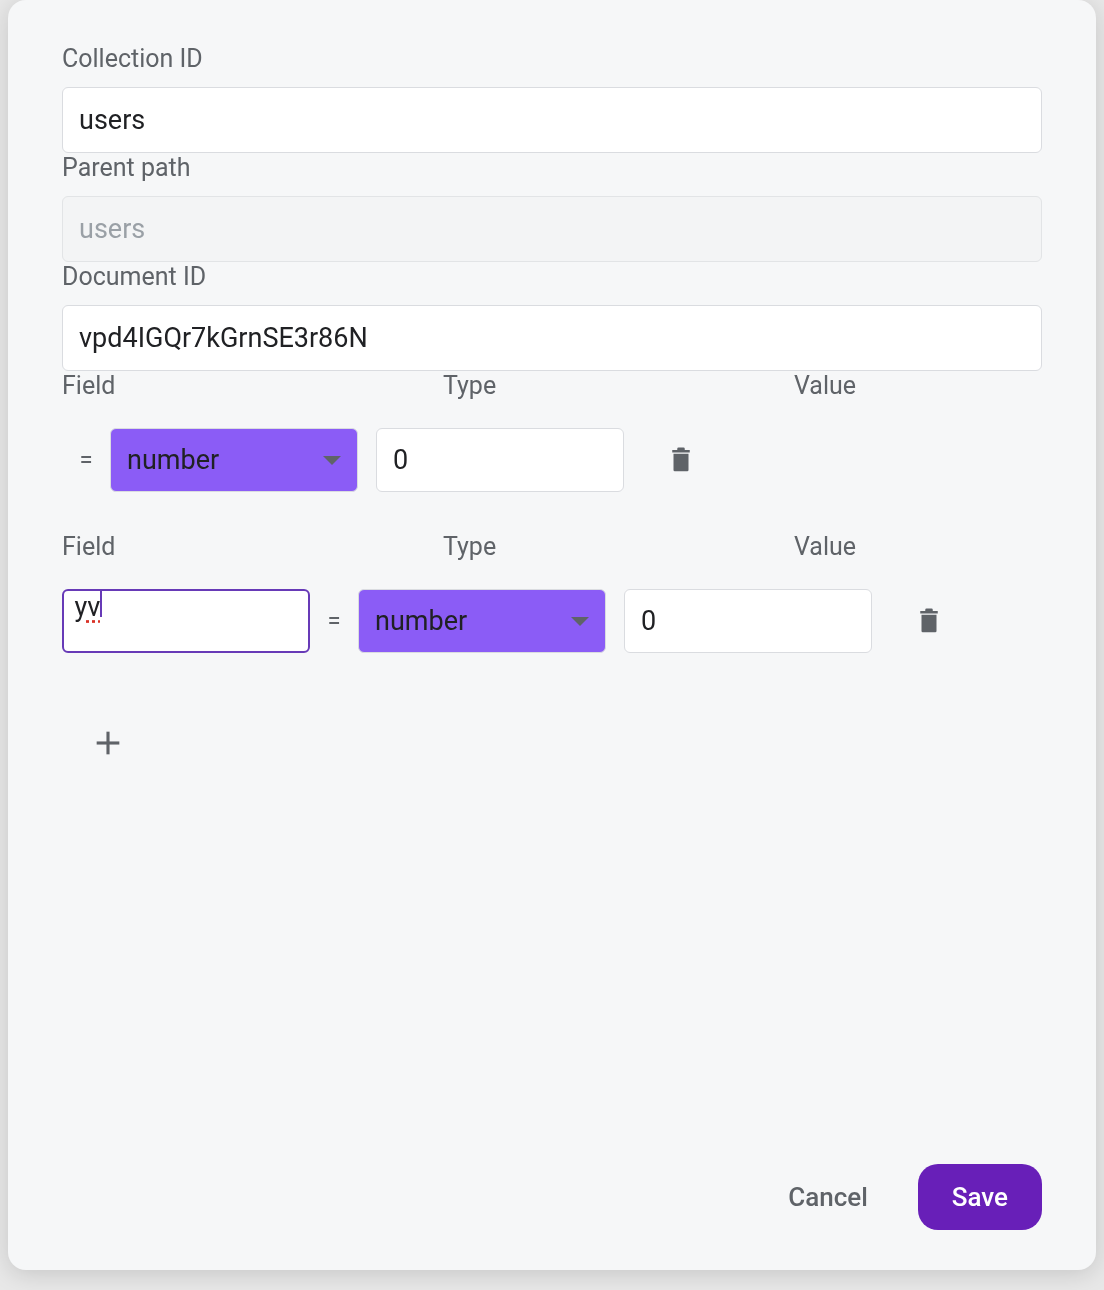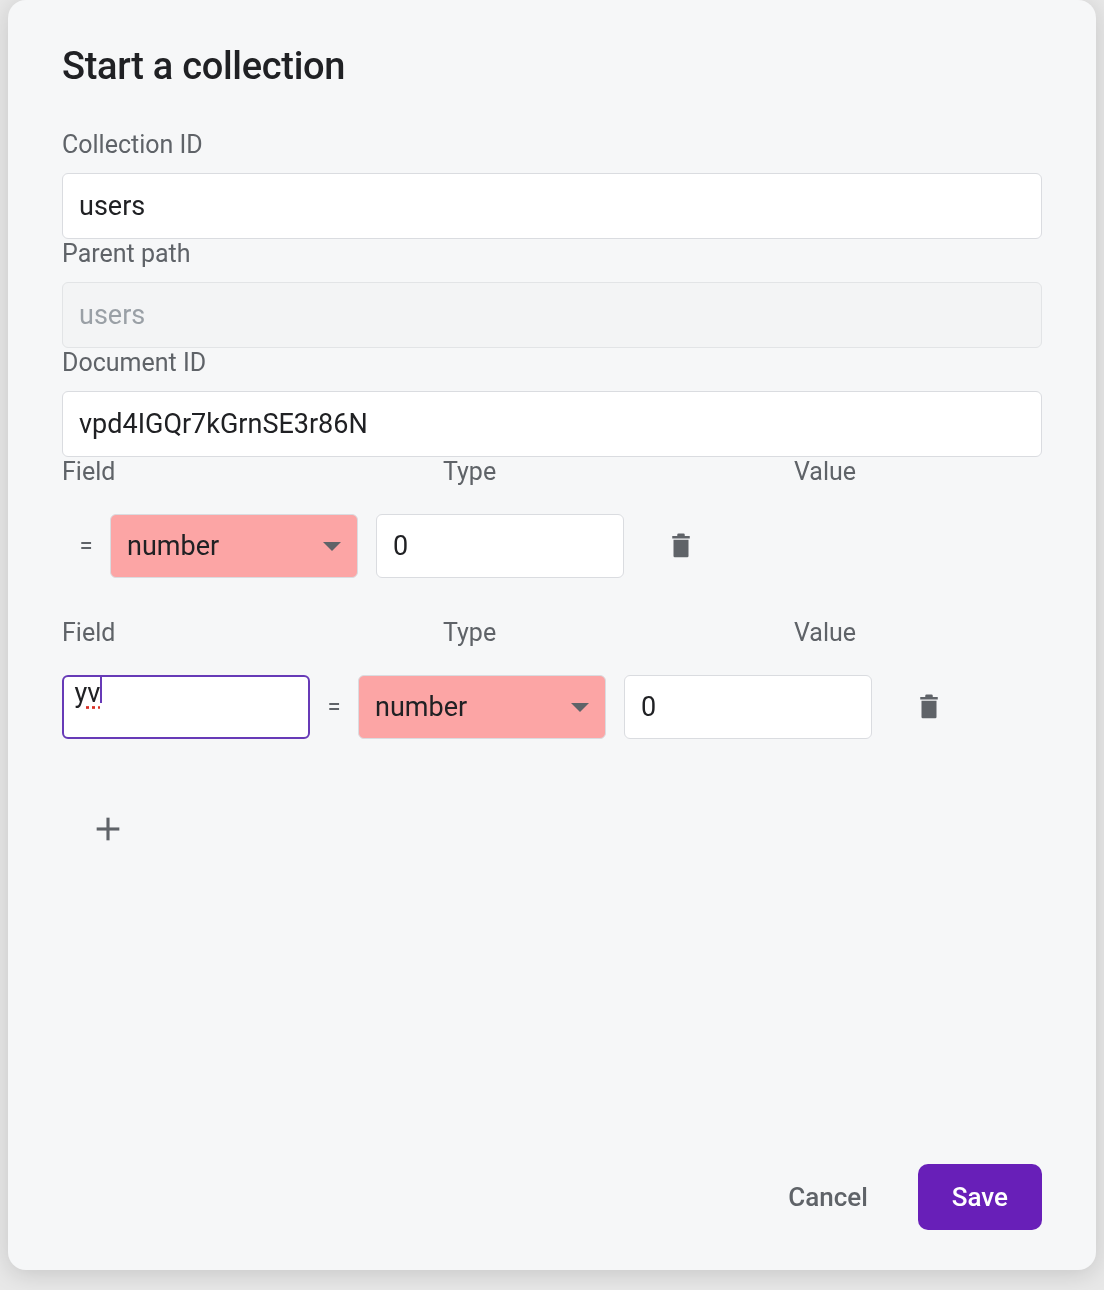--- a/index.html
+++ b/index.html
@@ -101,21 +101,21 @@
       text-align: center;
       font-size: 24px;
       color: #5f6368;
       flex-shrink: 0;
     }
     .type-select {
       width: 248px;
       height: 64px;
       border: 1px solid #dadce0;
       border-radius: 6px;
-      background: #fca5a5;
+      background: #8b5cf6;
       padding: 0 16px;
       font-size: 27px;
       color: #202124;
       display: flex;
       align-items: center;
       justify-content: space-between;
       flex-shrink: 0;
       cursor: pointer;
     }
     .type-select .caret {
@@ -181,21 +181,21 @@
       cursor: pointer;
       font-weight: 500;
       font-family: inherit;
     }
     .btn-save {
       background: #681fb8;
       border: none;
       color: #fff;
       font-size: 26px;
       padding: 18px 34px;
-      border-radius: 10px;
+      border-radius: 20px;
       cursor: pointer;
       font-weight: 500;
       font-family: inherit;
     }
     .spellcheck {
       text-decoration: underline;
       text-decoration-style: dotted;
       text-decoration-color: #d93025;
       text-underline-offset: 4px;
     }
@@ -213,21 +213,20 @@
       display:flex;
       align-items:flex-start;
       height:100%;
     }
   </style>
 </head>
 <body>
 
 <div class="dialog">
 
-  <h1 class="dialog-title">Start a collection</h1>
 
   <div class="form-group">
     <label class="form-label">Collection ID</label>
     <input class="text-input" type="text" value="users" style="">
   </div>
 
   <div class="form-group">
     <label class="form-label">Parent path</label>
     <input class="text-input disabled" type="text" disabled="" value="users" style="">
   </div>

